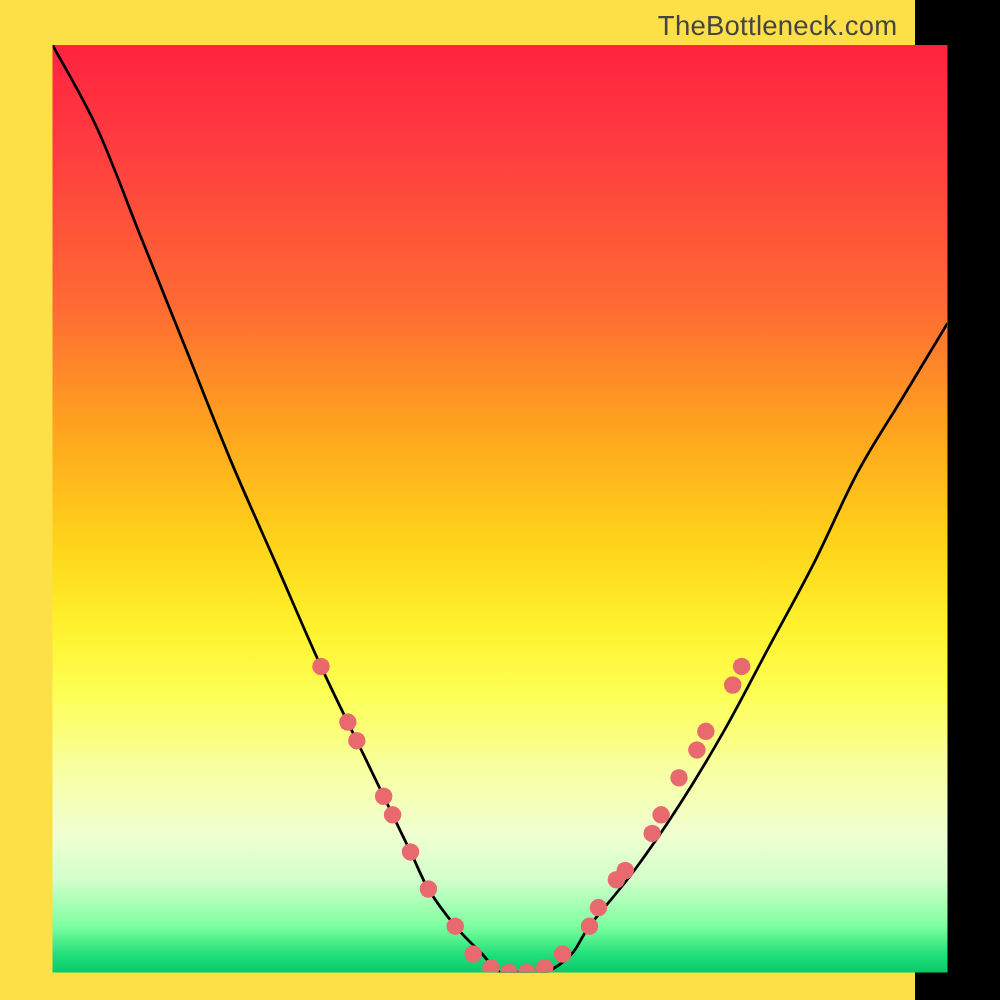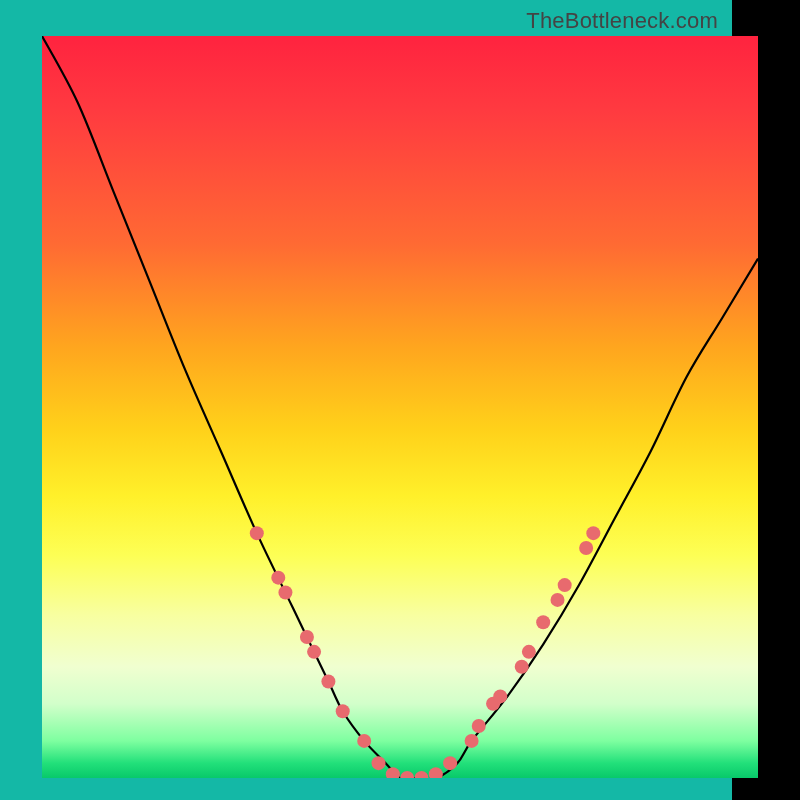--- a/index.html
+++ b/index.html
@@ -1,17 +1,17 @@
 <!DOCTYPE html>
 <html><head>
 <meta charset="utf-8">
 <style>
   * { margin: 0; padding: 0; box-sizing: border-box; }
   body { background: #000; width: 800px; height: 800px; position: relative; font-family: Arial, sans-serif; }
-  .container { width: 732px; height: 800px; position: relative; background: #14b8a6; }
+  .container { width: 732px; height: 800px; position: relative; background: #fde047; }
   .watermark { position: absolute; top: 8px; right: 14px; color: #444; font-size: 22px; font-weight: 500; z-index: 10; letter-spacing: 0.2px; }
   .plot-area {
     position: absolute;
     left: 42px;
     top: 36px;
     width: 716px;
     height: 742px;
     background: linear-gradient(to bottom,
       #ff233f 0%,
       #ff3a40 10%,

